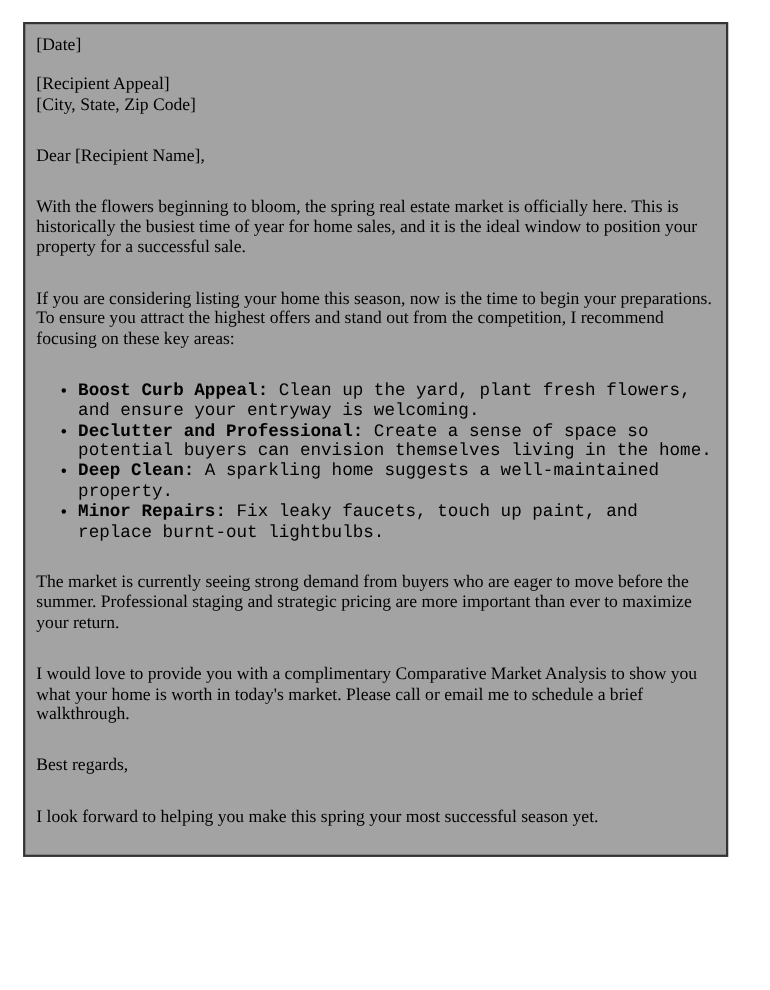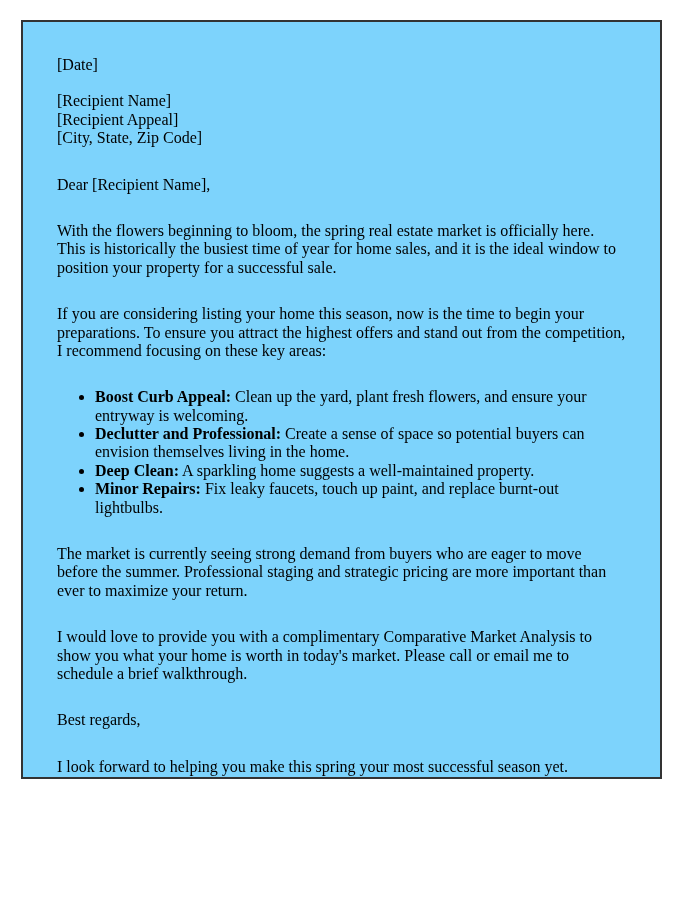--- a/index.html
+++ b/index.html
@@ -15,22 +15,22 @@
     color: #000000;
   }
   .letter-frame {
     position: absolute;
     left: 21px;
     top: 20px;
     width: 641px;
     height: 759px;
     box-sizing: border-box;
     border: 2px solid #333333;
-    background: #7dd3fc;
-    padding: 34px;
+    background: #a3a3a3;
+    padding: 10px;
     overflow: hidden;
   }
   .letter-frame, .letter-frame p, .letter-frame div, .letter-frame li {
     font-size: 16px;
     line-height: 1.15;
   }
   .block {
     margin: 0 0 18px 0;
   }
   .line {
@@ -38,20 +38,21 @@
   }
   p.para {
     margin: 28px 0;
   }
   p.para:first-child {
     margin-top: 0;
   }
   ul.key-areas {
     margin: 18px 0;
     padding-left: 38px;
+    font-family: Liberation Mono, monospace;
   }
   ul.key-areas li {
     margin: 0;
   }
   .bold {
     font-weight: bold;
   }
   .signature-block div {
     margin: 16px;
   }
@@ -59,21 +60,20 @@
 </head>
 <body>
 
 <div class="letter-frame">
 
   <div class="block">
     <div class="line">[Date]</div>
   </div>
 
   <div class="block">
-    <div class="line">[Recipient Name]</div>
     <div class="line">[Recipient Appeal]</div>
     <div class="line">[City, State, Zip Code]</div>
   </div>
 
   <p class="para">Dear [Recipient Name],</p>
 
   <p class="para">With the flowers beginning to bloom, the spring real estate market is officially here. This is historically the busiest time of year for home sales, and it is the ideal window to position your property for a successful sale.</p>
 
   <p class="para">If you are considering listing your home this season, now is the time to begin your preparations. To ensure you attract the highest offers and stand out from the competition, I recommend focusing on these key areas:</p>
 

